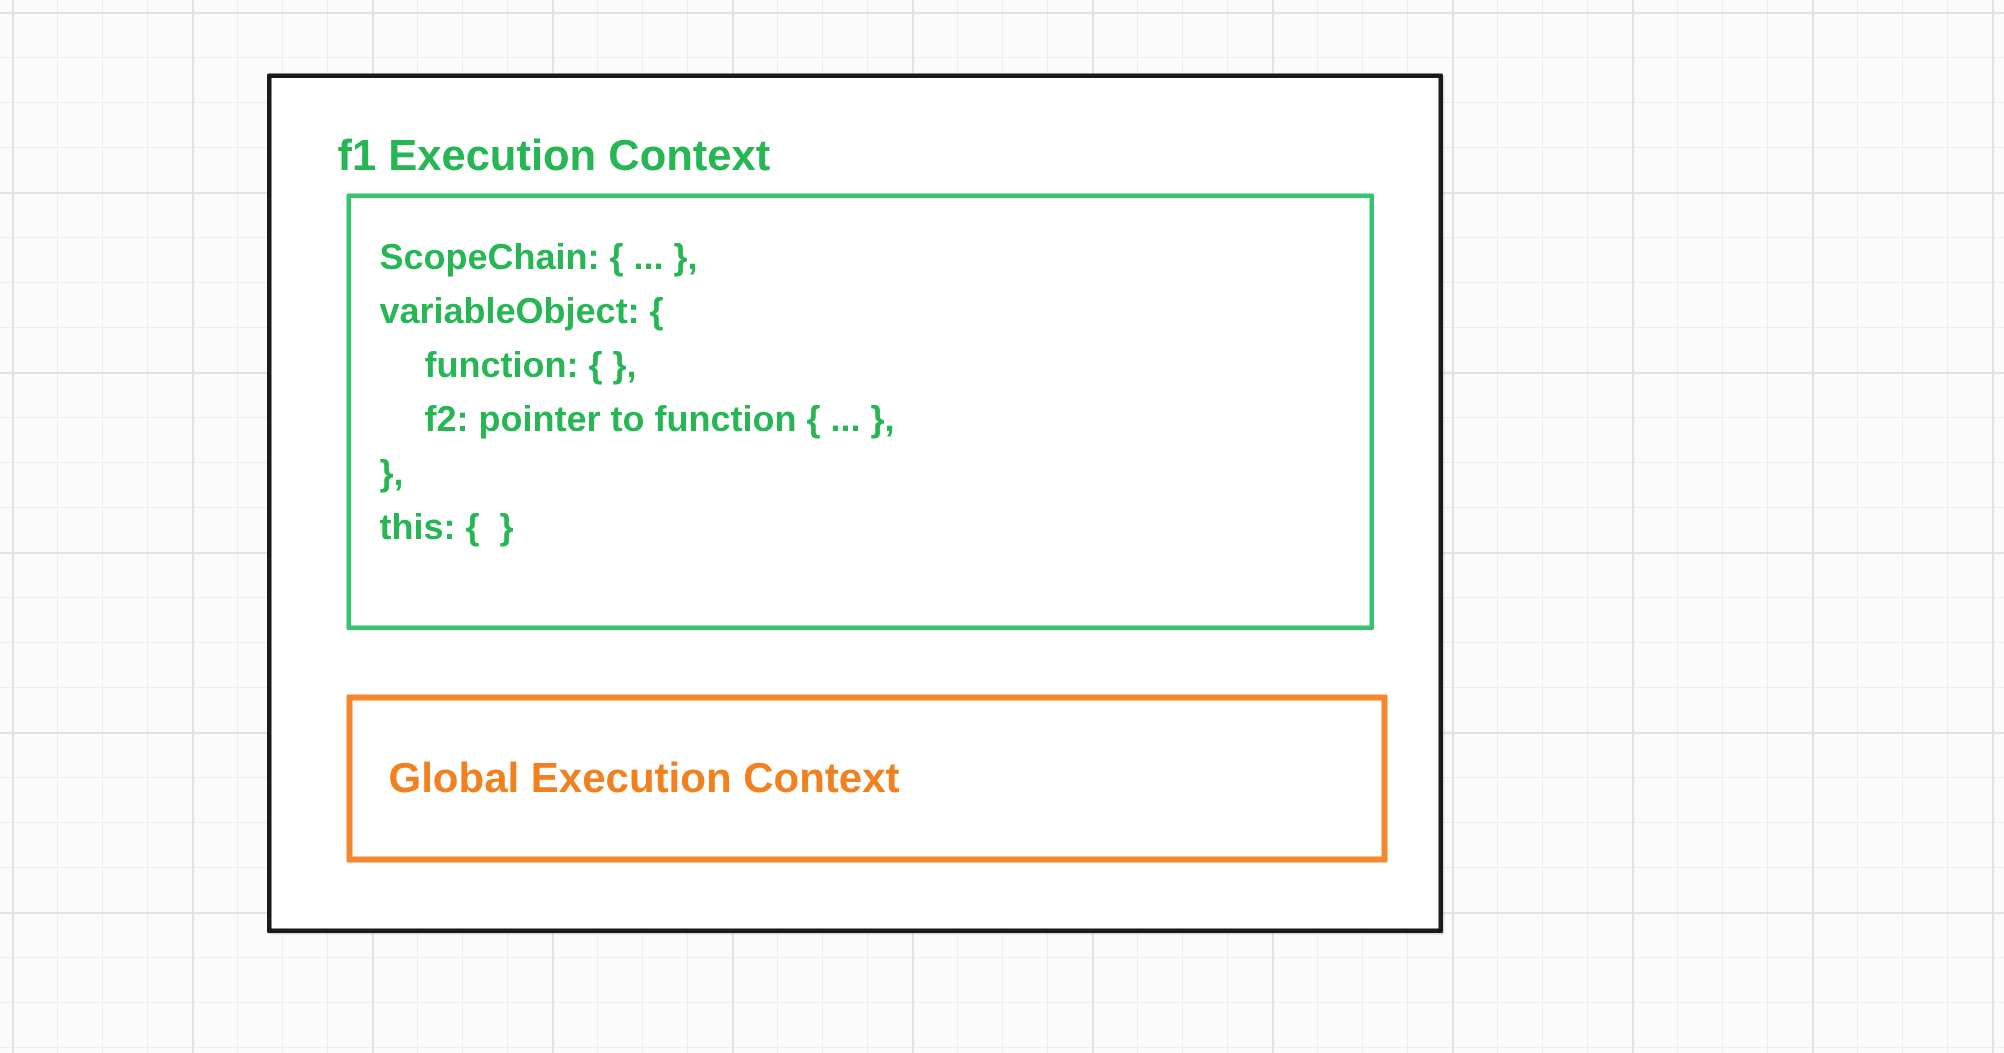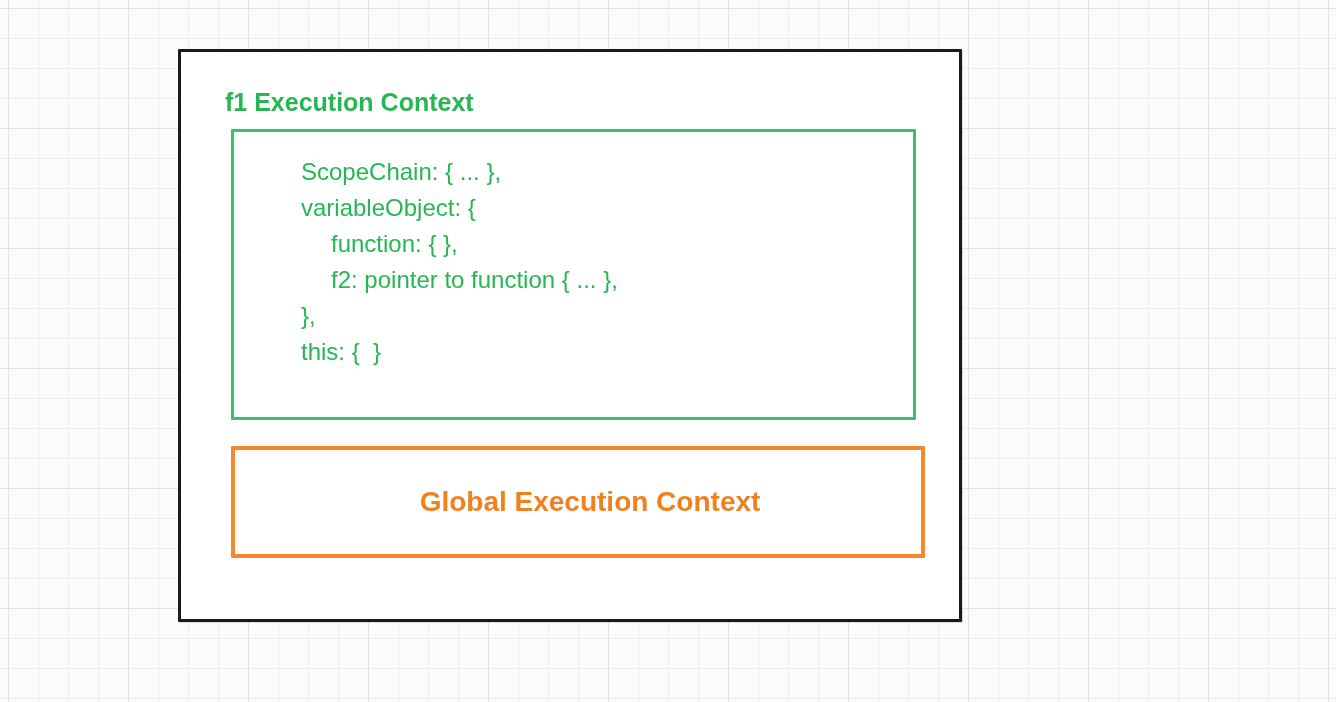--- a/index.html
+++ b/index.html
@@ -40,21 +40,21 @@
     background: #ffffff;
     border: 3.5px solid var(--black-border);
     border-radius: 1px;
     box-shadow: 1px 1px 0 rgba(0,0,0,0.12);
   }
 
   .f1-title {
     position: absolute;
     left: 44px;
     top: 36px;
-    font-size: 25px;
+    font-size: 29px;
     font-weight: bold;
     color: var(--green-text);
     letter-spacing: 0px;
     white-space: pre;
   }
 
   .green-box {
     position: absolute;
     left: 50px;
     top: 77px;
@@ -62,42 +62,41 @@
     height: 291px;
     box-sizing: border-box;
     border: 3px solid var(--green-border);
     border-radius: 1px;
     padding-top: 22px;
     padding-left: 19px;
   }
 
   .code-line {
     font-size: 24px;
-    font-weight: normal;
+    font-weight: bold;
     color: var(--green-text);
     line-height: 36px;
     white-space: pre;
-    margin-left: 48px;
   }
   .code-line.indent-1 {
     padding-left: 30px;
   }
 
   .orange-box {
     position: absolute;
     left: 50px;
-    top: 394px;
+    top: 411px;
     width: 694px;
     height: 112px;
     box-sizing: border-box;
     border: 4px solid var(--orange-border);
     border-radius: 1px;
     display: flex;
     align-items: center;
-    justify-content: center;
+    justify-content: flex-start;
     padding-left: 24px;
   }
 
   .global-title {
     font-size: 28px;
     font-weight: bold;
     color: var(--orange-text);
     white-space: pre;
   }
 </style>

